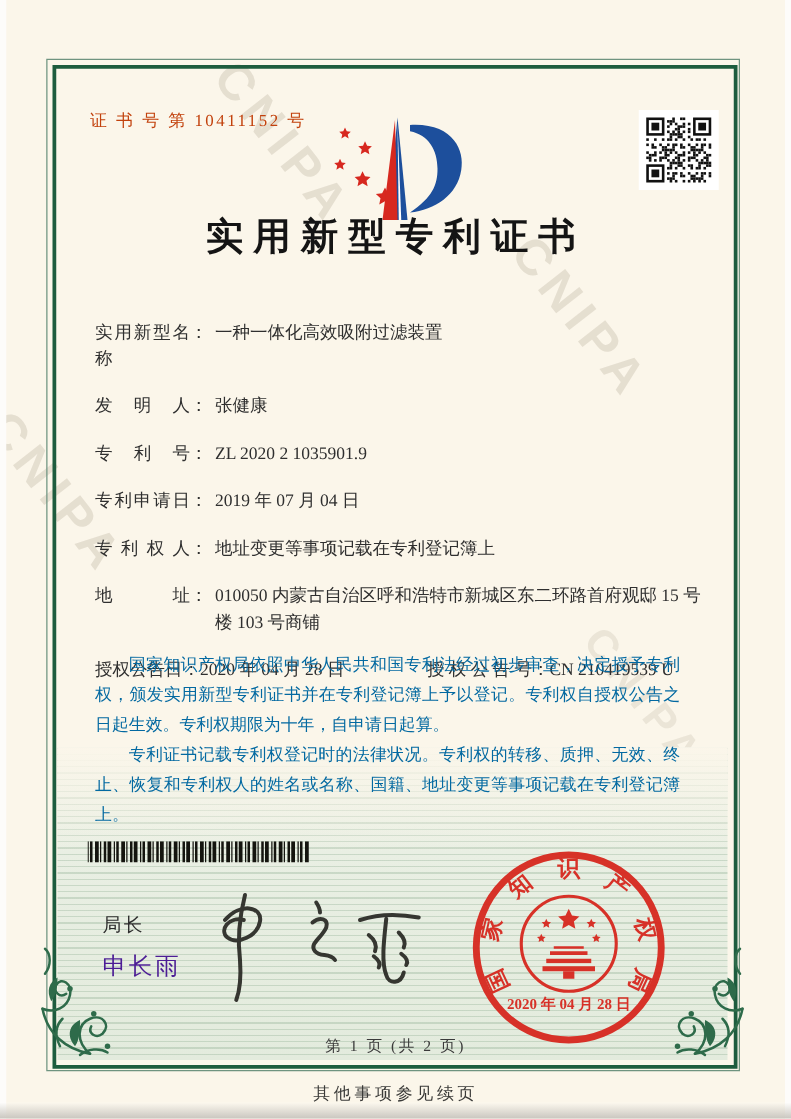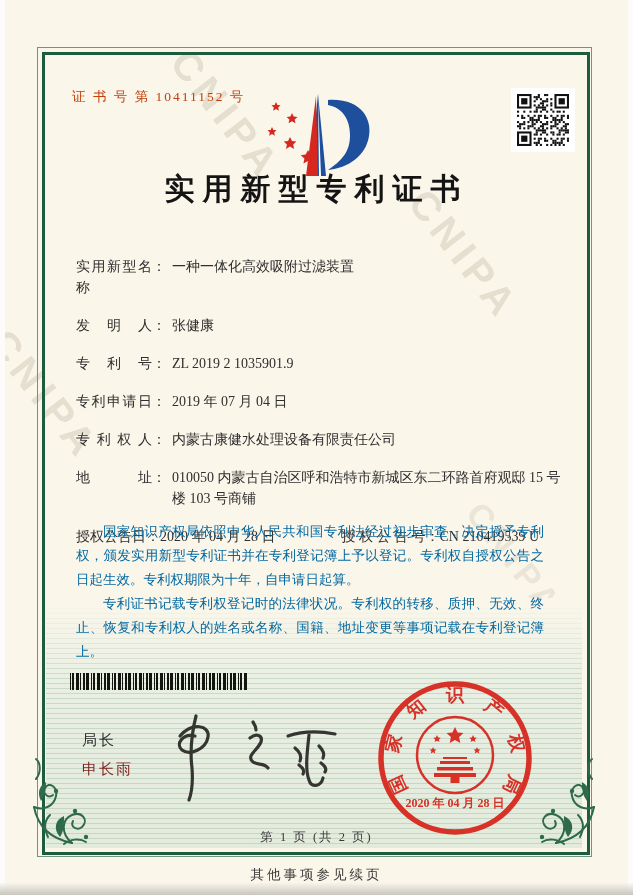--- a/index.html
+++ b/index.html
@@ -42,21 +42,21 @@
   .frow.grant{justify-content:flex-start;}
   .grant2{margin-left:66px;}
   
   .paras{position:absolute;left:76px;top:520px;width:468px;font-size:13.5px;
          line-height:24px;color:#0369a1;text-align:justify;}
   .paras p{margin:0;text-indent:2em;}
   
   .barcode{position:absolute;left:70px;top:673px;width:178px;height:17px;}
   
   .signer-title{position:absolute;left:82px;top:731px;font-size:15px;color:#2b2b2b;letter-spacing:2px;}
-  .signer-name{position:absolute;left:82px;top:760px;font-size:15px;color:#7f1d1d;letter-spacing:2px;}
+  .signer-name{position:absolute;left:82px;top:760px;font-size:19px;color:#4c1d95;letter-spacing:2px;}
   .signature{position:absolute;left:150px;top:708px;width:195px;height:95px;}
   
   .seal{position:absolute;left:376px;top:679px;width:158px;height:158px;opacity:.95;z-index:6;}
   
   .page-info{position:absolute;left:0;top:829px;width:100%;text-align:center;
              font-size:12.5px;letter-spacing:2px;color:#3a3a3a;z-index:4;}
   .cont-note{position:absolute;left:0;top:866px;width:100%;text-align:center;
              font-size:13.5px;letter-spacing:3px;color:#3a3a38;}
 </style>
 </head>
@@ -329,31 +329,31 @@
       <span class="val">一种一体化高效吸附过滤装置</span>
     </div>
     <div class="frow">
       <span class="lbl">发明人</span>
         <span class="colon">：</span>
       <span class="val">张健康</span>
     </div>
     <div class="frow">
       <span class="lbl">专利号</span>
         <span class="colon">：</span>
-      <span class="val">ZL 2019 2 1035901.9</span>
+      <span class="val">ZL 2020 2 1035901.9</span>
     </div>
     <div class="frow">
       <span class="lbl">专利申请日</span>
         <span class="colon">：</span>
       <span class="val">2019 年 07 月 04 日</span>
     </div>
     <div class="frow">
       <span class="lbl">专利权人</span>
         <span class="colon">：</span>
-      <span class="val">内蒙古康健水处理设备有限责任公司</span>
+      <span class="val">地址变更等事项记载在专利登记簿上</span>
     </div>
     <div class="frow">
       <span class="lbl">地址</span>
         <span class="colon">：</span>
       <span class="val">010050  内蒙古自治区呼和浩特市新城区东二环路首府观邸 15 号楼 103 号商铺</span>
     </div>
     <div class="frow grant">
       <span>授权公告日：</span>
         <span>2020 年 04 月 28 日</span>
       <span class="grant2">授 权 公 告 号：</span>

